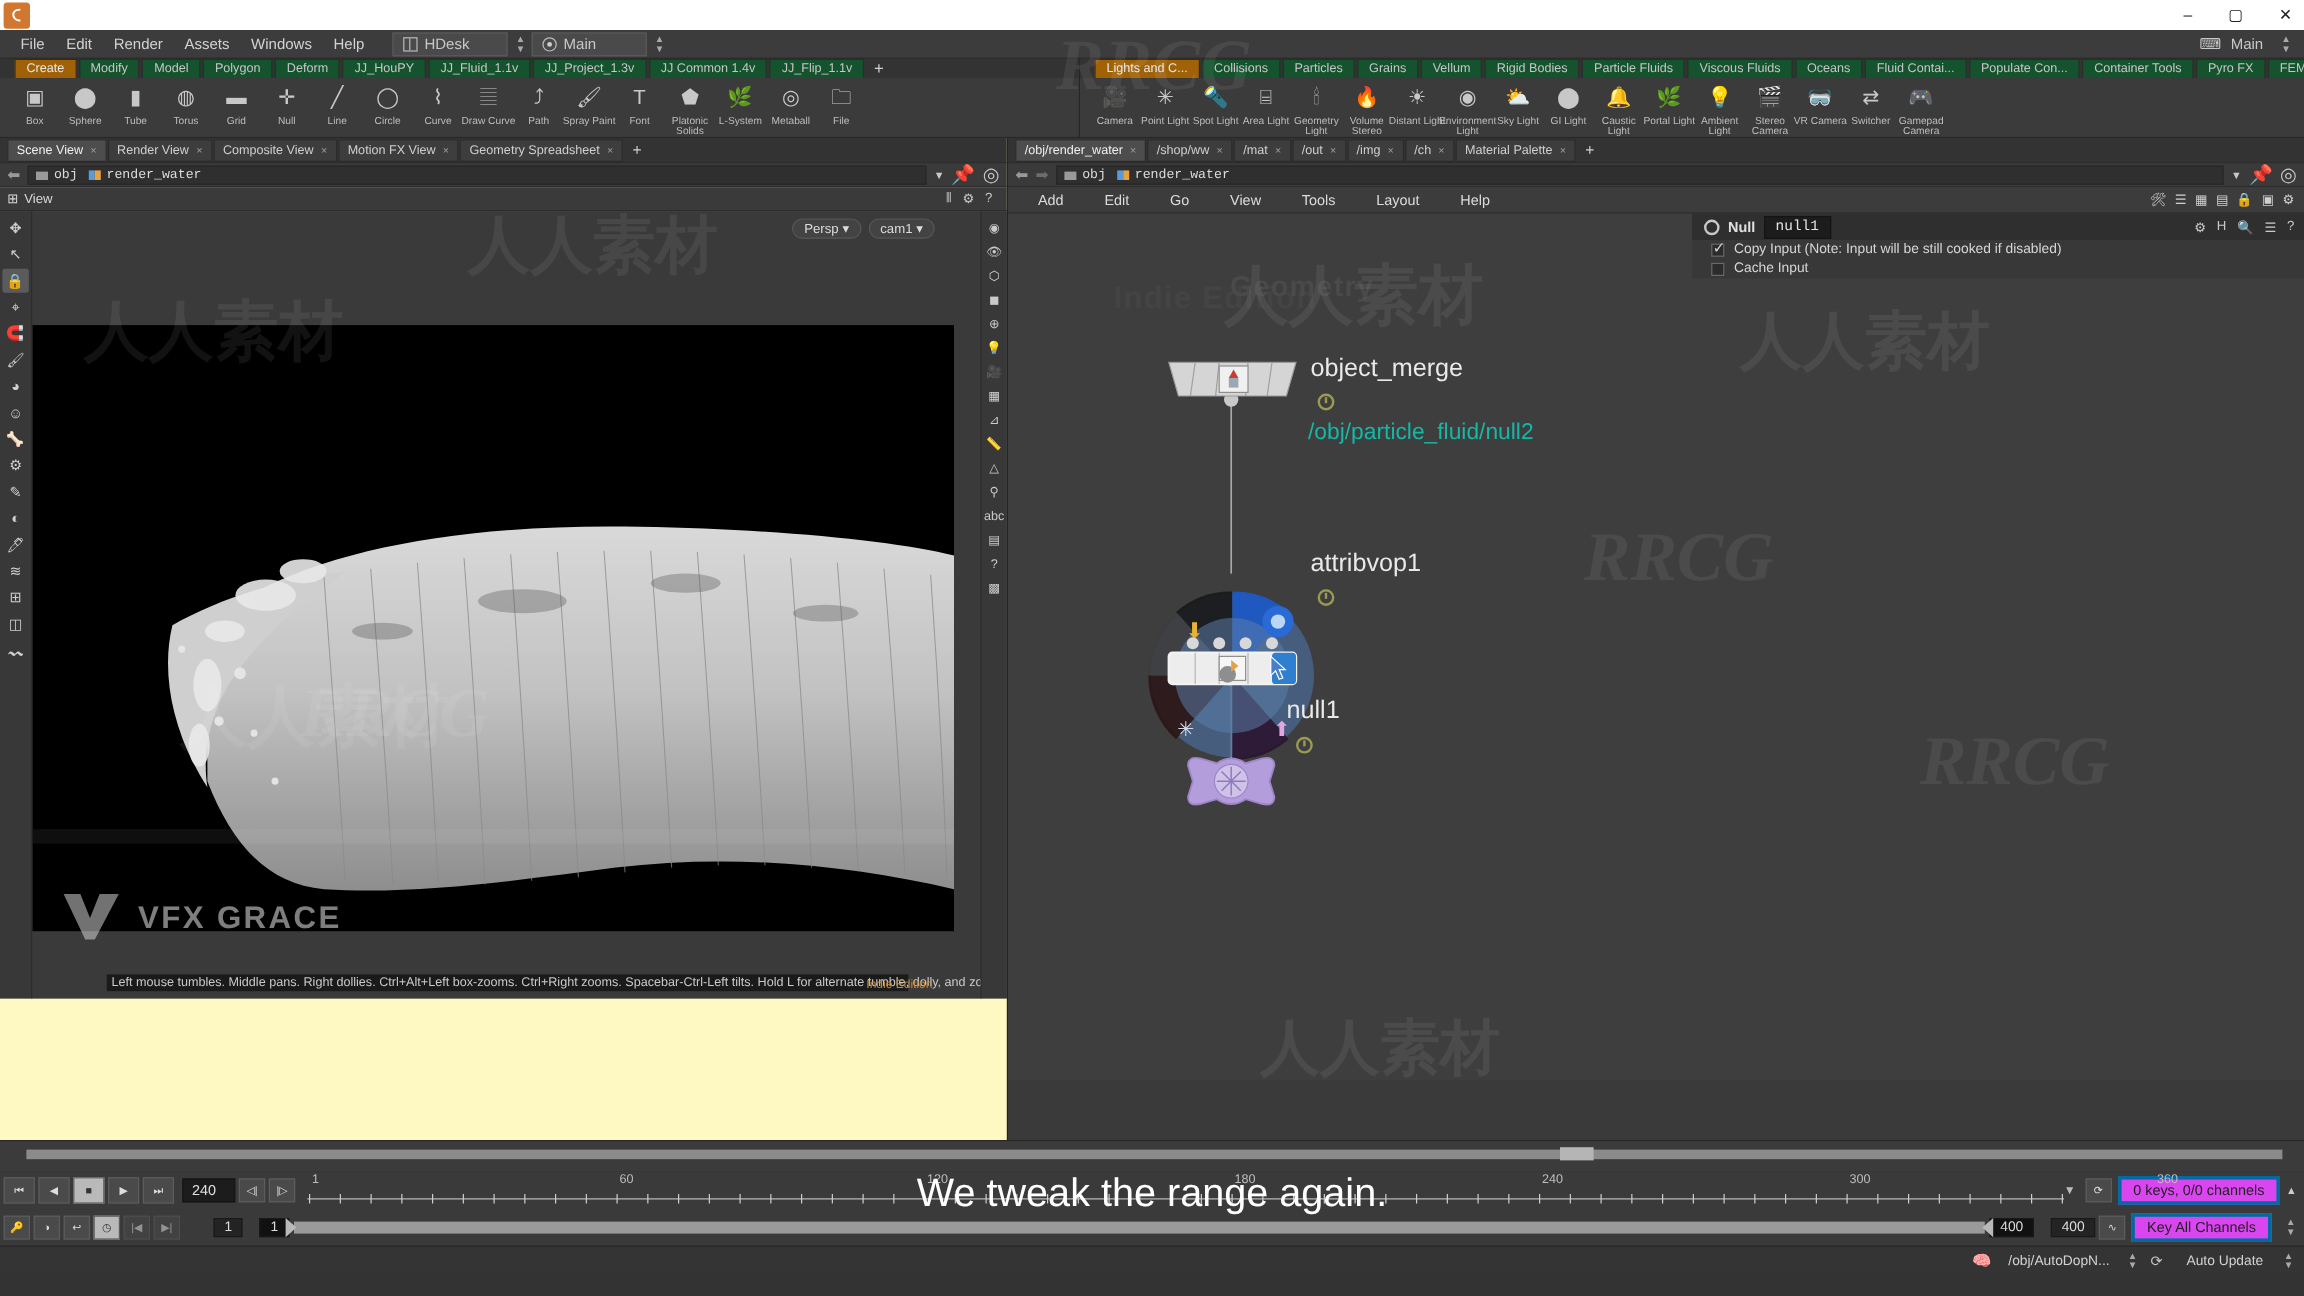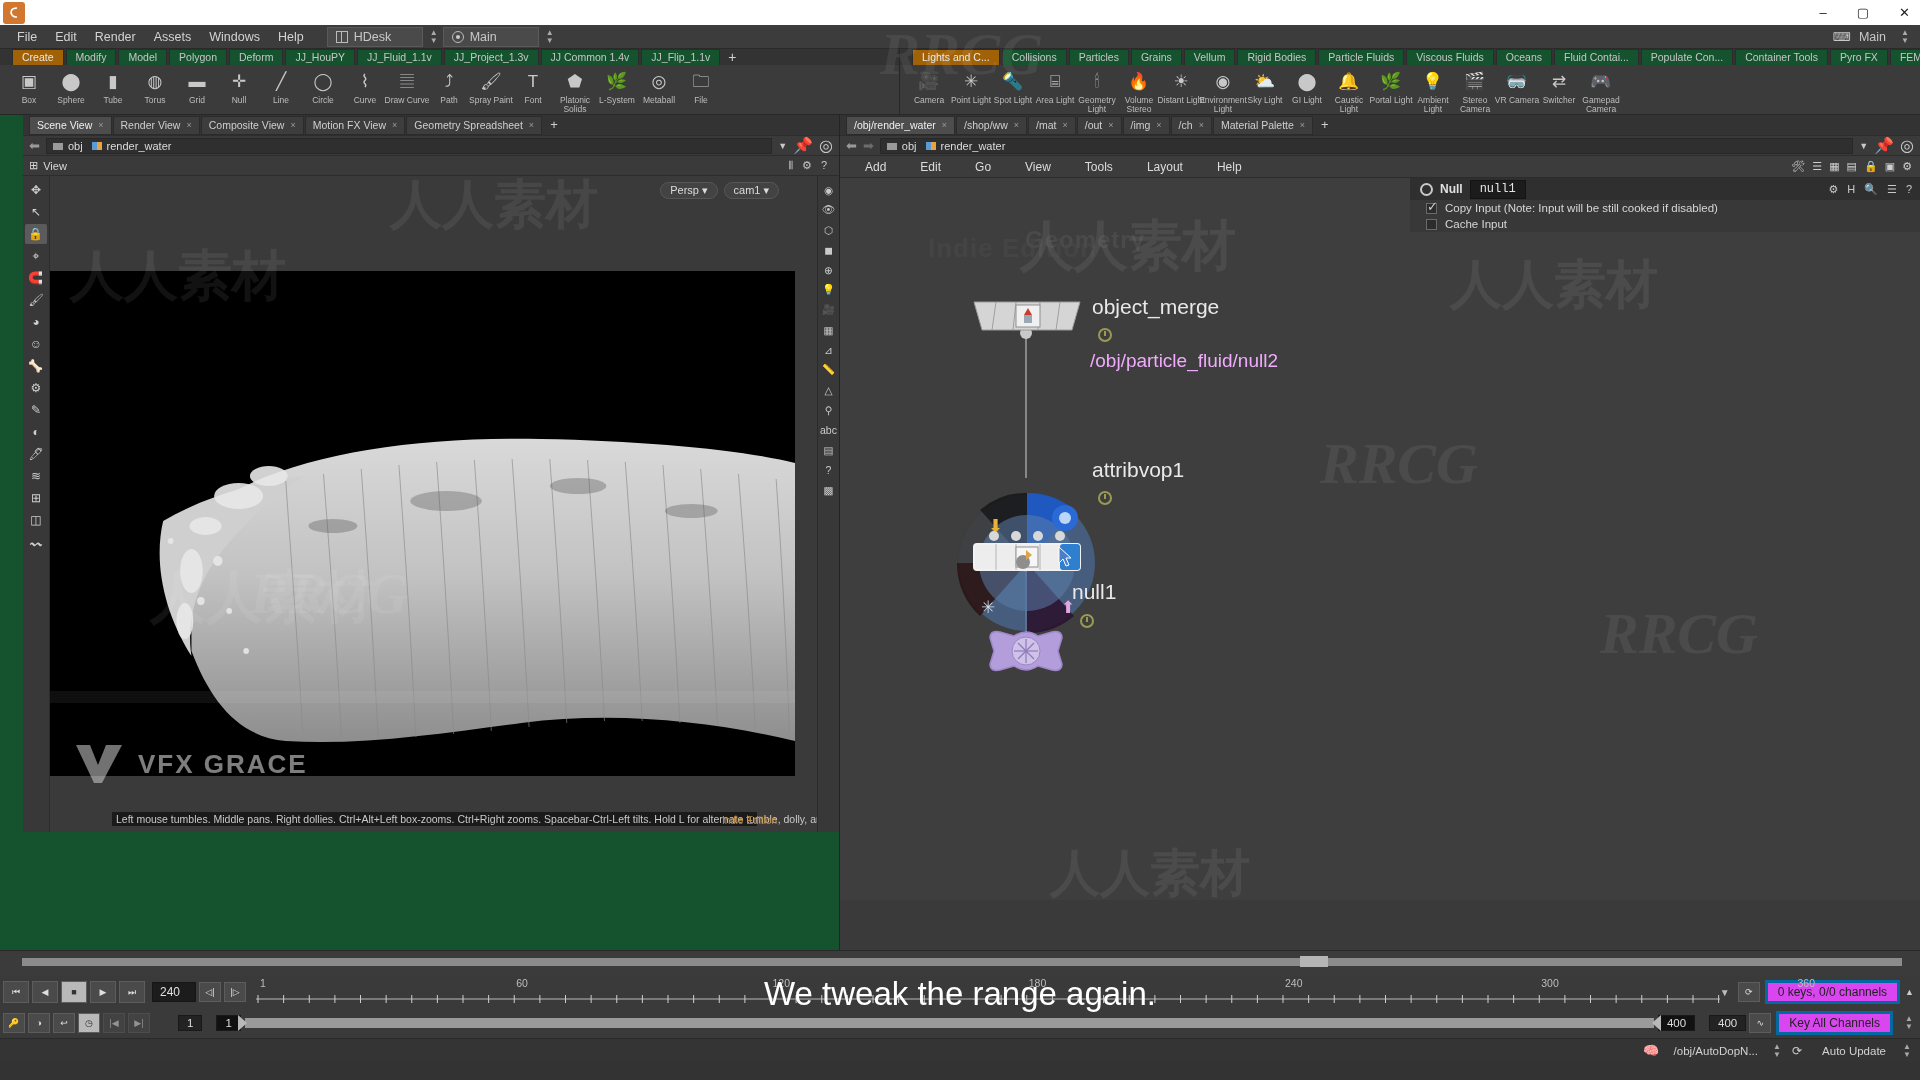--- a/index.html
+++ b/index.html
@@ -39,36 +39,36 @@
   .stab.plus { background:transparent; border:none; font-size:14px; color:#d0d0d0; padding:0 6px;}
   .shelfitems { display:flex; align-items:flex-start; height:50px; padding-left:8px; background:#3b3b3b;}
   .sitem { width:42px; display:flex; flex-direction:column; align-items:center; padding-top:3px;}
   .sitem .glyph { width:26px; height:26px; display:flex; align-items:center; justify-content:center;
                   font-size:17px; line-height:1; }
   .sitem .lbl { font-size:8.5px; color:#bdbdbd; text-align:center; line-height:9px; margin-top:2px;
                 width:48px; white-space:normal;}
 
   
   .main { display:flex; height:835px; }
-  .leftpane { width:840px; background:#14532d; border-right:1px solid #242424; position:relative;padding-left:23px;}
+  .leftpane { width:840px; background:#fef9c3; border-right:1px solid #242424; position:relative;}
   .rightpane { flex:1; background:#3a3a3a; position:relative;}
 
   
   .panetabs { height:20px; background:#333; display:flex; align-items:center; padding-left:6px; gap:0;}
   .ptab { font-size:10.5px; color:#cfcfcf; padding:2px 7px 3px; background:#3d3d3d; border:1px solid #2b2b2b;
           margin-right:1px; display:flex; align-items:center; gap:6px;}
   .ptab.active{ background:#4d4d4d; color:#efefef;}
   .ptab .x{ font-size:9px; color:#9a9a9a;}
   .ptab.plus{background:transparent;border:none;font-size:13px;}
 
   
   .pathbar { height:21px; background:#3a3a3a; display:flex; align-items:center; padding:0 6px; gap:6px;
              border-top:1px solid #2d2d2d; border-bottom:1px solid #2d2d2d;}
   .pathfield { flex:1; height:16px; background:#2f2f2f; border:1px solid #272727; display:flex; align-items:center;
-               padding:0 5px; gap:8px; font-size:11px;}
+               padding:0 5px; gap:8px; font-size:11px;font-family:Liberation Mono, monospace;}
   .chip { display:flex; align-items:center; gap:4px; font-size:11px; color:#dcdcdc;}
   .mini { width:12px;height:12px;display:inline-block;}
 
   
   .vptop { height:20px; background:#3a3a3a; display:flex; align-items:center; padding:0 6px; gap:6px;
            border-bottom:1px solid #2c2c2c;}
   .vplabel { font-size:11px; color:#d8d8d8; display:flex; align-items:center; gap:5px;}
 
   .vpbody { position:relative; height:656px; background:#3a3a3a; display:flex;}
   .vtoolbar { width:27px; background:#383838; border-right:1px solid #2b2b2b; padding-top:4px;
@@ -101,21 +101,21 @@
 
   .paramfloat{ position:absolute; right:0; top:0; width:510px; background:#383838; }
   .paramhdr{ height:22px; background:#2f2f2f; display:flex; align-items:center; gap:7px; padding-left:10px;}
   .nullicon{ width:13px;height:13px;border:2px solid #c9c9c9;border-radius:50%;}
   .pname{ background:#1c1c1c; border:1px solid #141414; font-size:12px; color:#e5e5e5; padding:1px 9px 2px; font-family:"Liberation Mono",monospace;}
   .prow{ display:flex; align-items:center; gap:8px; font-size:11.5px; color:#d6d6d6; padding:2px 0 2px 16px;}
   .chk{ width:11px;height:11px;border:1px solid #6a6a6a;background:#2c2c2c;display:inline-block;position:relative;}
   .chk.on:after{content:"✓"; position:absolute; left:0px; top:-5px; font-size:13px; color:#cfcfcf;}
 
   .nodelabel{ position:absolute; font-size:21px; color:#e9e9e9; }
-  .nodepath{ position:absolute; font-size:19px; color:#f0abfc; }
+  .nodepath{ position:absolute; font-size:19px; color:#14b8a6; }
   .clockicon{ position:absolute; width:14px;height:14px;border:2px solid #9a9a54;border-radius:50%;}
   .clockicon:after{content:"";position:absolute;left:4px;top:1px;width:1.5px;height:5px;background:#9a9a54;}
 
   
   .bottom{ height:auto; background:#333; }
   .tl1{ height:26px; background:#3b3b3b; border-top:1px solid #282828; position:relative;}
   .tl2{ height:32px; background:#3a3a3a; display:flex; align-items:center; gap:0; }
   .tl3{ height:30px; background:#3a3a3a; display:flex; align-items:center;}
   .statusbar{ height:24px; background:#343434; display:flex; align-items:center; border-top:1px solid #292929;}
   .tbtn{ width:22px;height:20px; background:#4a4a4a; border:1px solid #5d5d5d; margin-left:3px;

